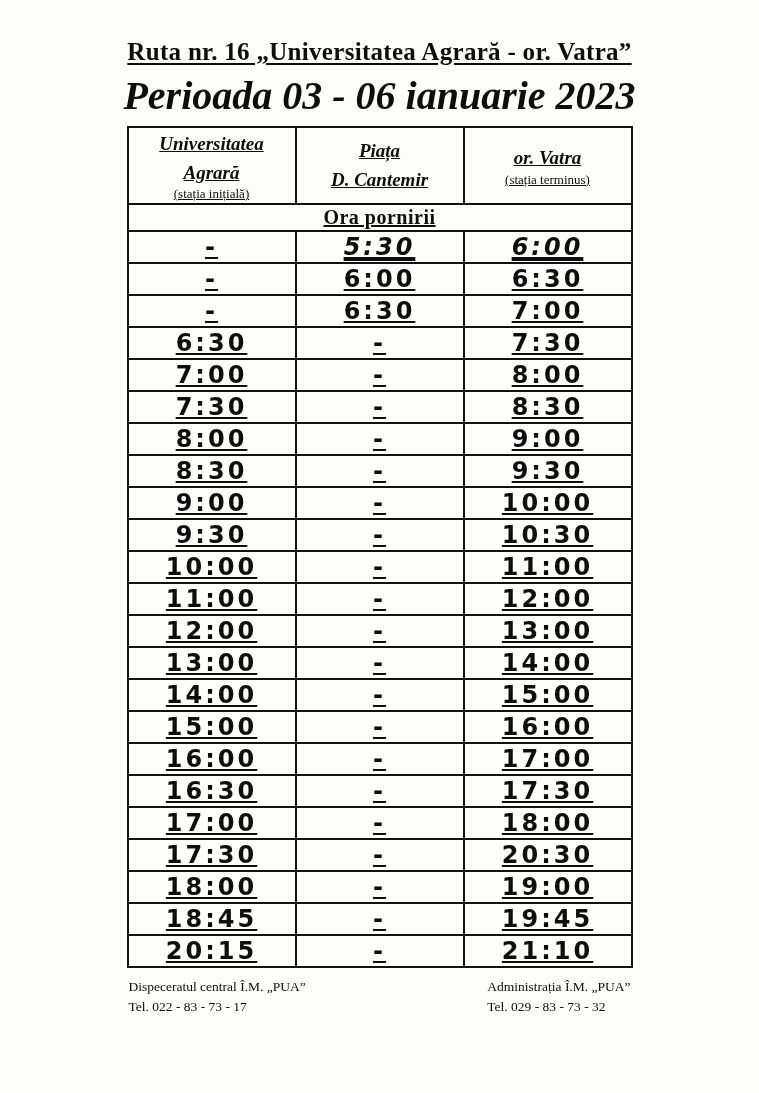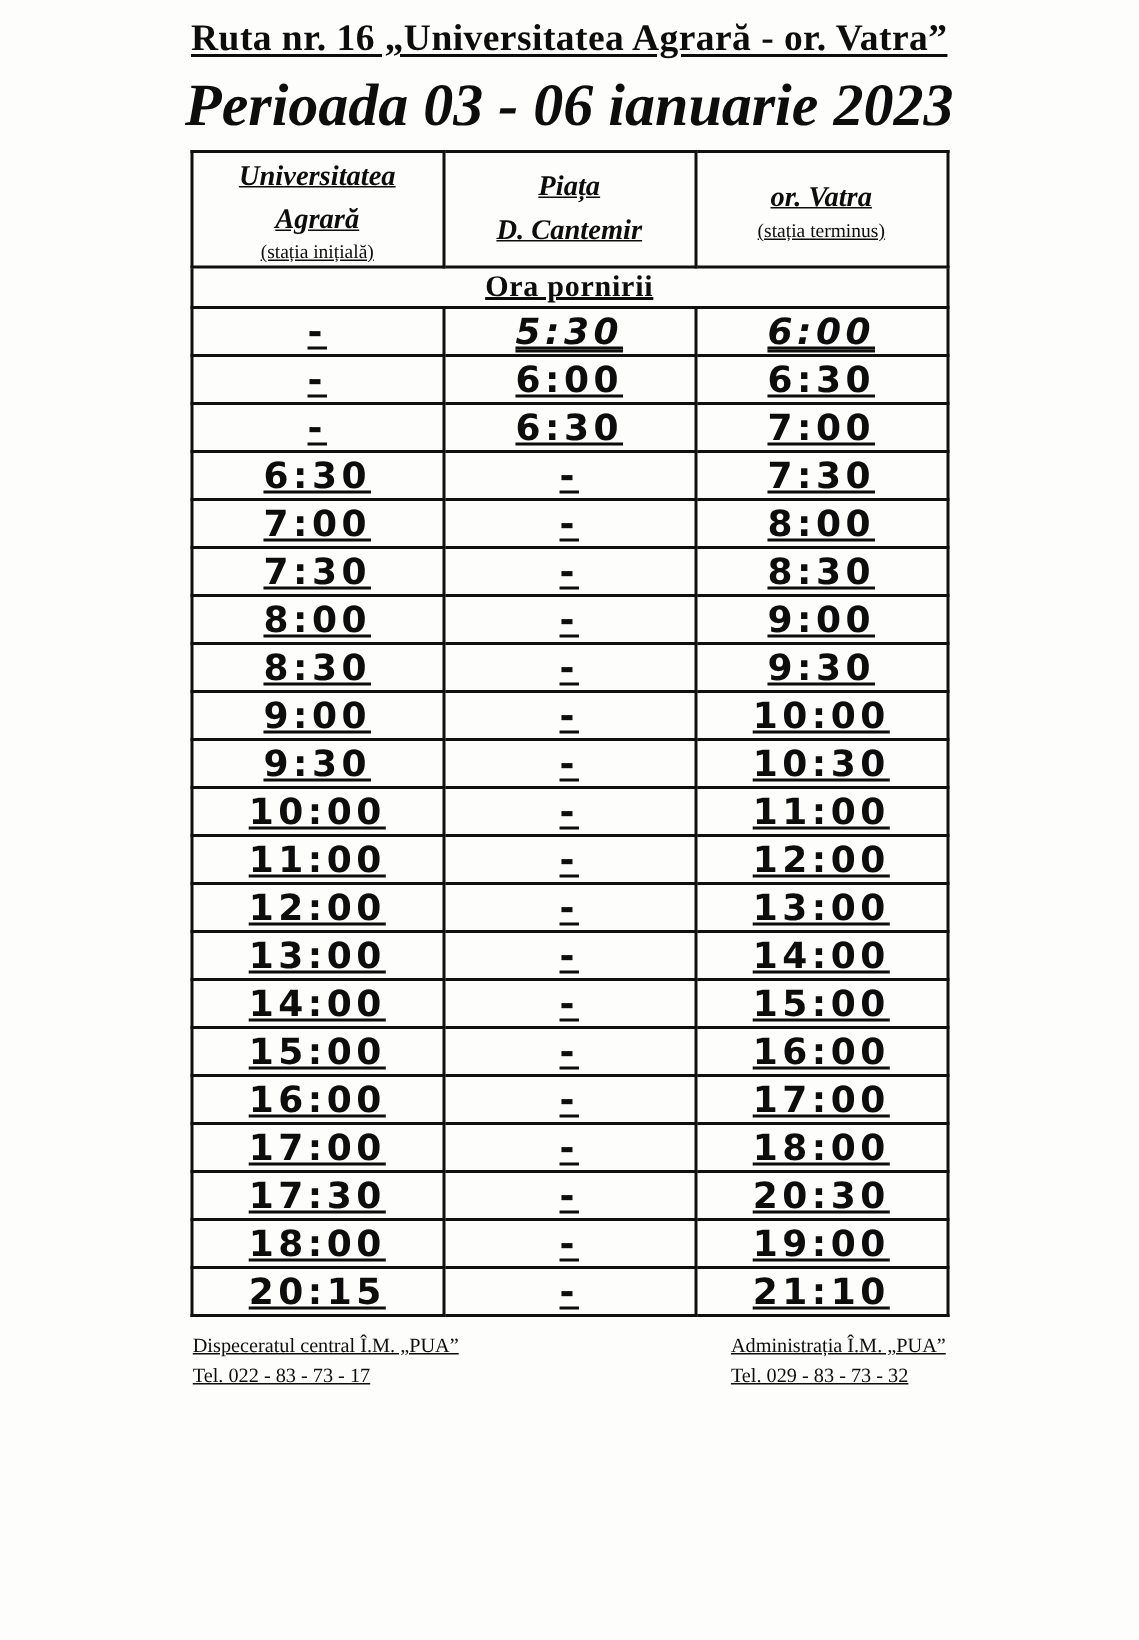--- a/index.html
+++ b/index.html
@@ -11,21 +11,21 @@
     position: relative;
     width: 759px;
     height: 1093px;
     margin: 0 auto;
     background: #fdfdfc;
     color: #0d0d0d;
     font-family: "Liberation Serif", serif;
     overflow: hidden;
   }
   .title {
-    padding-top: 12px;
+    padding-top: 38px;
     text-align: center;
     font-size: 25px;
     font-weight: bold;
     letter-spacing: 0.3px;
   }
   .title .underline {
     text-decoration: underline;
     text-underline-offset: 3px;
   }
   .subtitle {
@@ -83,21 +83,20 @@
     text-decoration: underline;
     text-underline-offset: 4px;
   }
   .footer {
     width: 502px;
     margin: 9px auto 0 auto;
     display: flex;
     justify-content: space-between;
     font-size: 13.5px;
     line-height: 1.45;
-    text-decoration: underline;
   }
   .footer .right {
     margin-left: 20px;
   }
 </style>
 </head>
 <body>
 
 <div class="page">
 
@@ -209,33 +208,43 @@
       <td>15:00</td>
       <td>-</td>
       <td>16:00</td>
     </tr>
         <tr>
       <td>16:00</td>
       <td>-</td>
       <td>17:00</td>
     </tr>
         <tr>
+      <td>16:30</td>
+      <td>-</td>
+      <td>17:30</td>
+    </tr>
+        <tr>
       <td>17:00</td>
       <td>-</td>
       <td>18:00</td>
     </tr>
         <tr>
       <td>17:30</td>
       <td>-</td>
       <td>20:30</td>
     </tr>
         <tr>
       <td>18:00</td>
       <td>-</td>
       <td>19:00</td>
+    </tr>
+        <tr>
+      <td>18:45</td>
+      <td>-</td>
+      <td>19:45</td>
     </tr>
         <tr>
       <td>20:15</td>
       <td>-</td>
       <td>21:10</td>
     </tr>
       </tbody>
   </table>
 
   <div class="footer">

